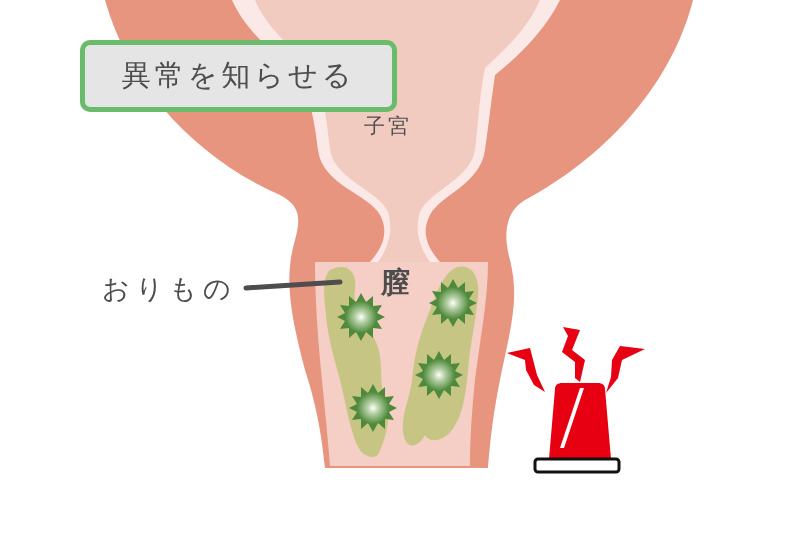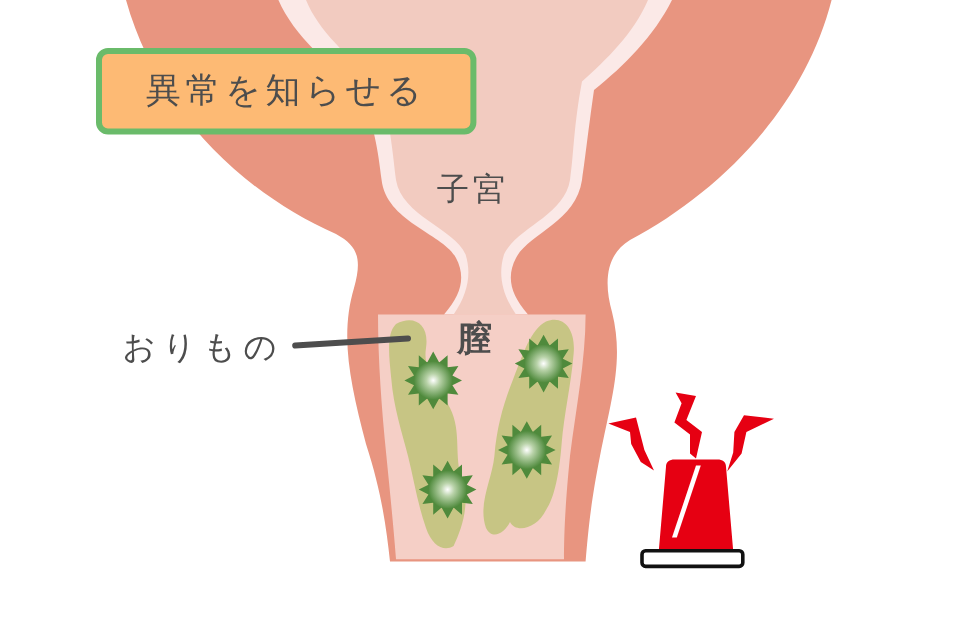--- a/index.html
+++ b/index.html
@@ -1,25 +1,25 @@
 <!DOCTYPE html>
 <html><head>
   <meta charset="utf-8">
   <style>
     html, body { margin: 0; padding: 0; background: #ffffff; }
     body { width: 800px; height: 534px; position: relative; overflow: hidden; font-family: "DejaVu Sans", sans-serif; }
     .stage { position: absolute; left: 0; top: 0; width: 800px; height: 534px; }
     .title-box {
       position: absolute; left: 80px; top: 40px; width: 317px; height: 72px;
-      box-sizing: border-box; background: #fdba74; border: 5px solid #6abb6a; border-radius: 10px;
+      box-sizing: border-box; background: #e5e5e5; border: 5px solid #6abb6a; border-radius: 10px;
       display: flex; align-items: center; justify-content: center;
     }
     .title-text { font-size: 29px; color: #4d4d4d; letter-spacing: 4px; font-weight: 500; }
     .label { position: absolute; color: #4d4d4d; }
-    .label-uterus { left: 364px; top: 140px; font-size: 27px; letter-spacing: 3px; }
+    .label-uterus { left: 364px; top: 112px; font-size: 21px; letter-spacing: 3px; }
     .label-vagina { left: 381px; top: 263px; font-size: 29px; font-weight: bold; }
     .label-discharge { left: 102px; top: 271px; font-size: 27px; letter-spacing: 6px; }
   </style>
 </head>
 <body>
 
 <div class="stage">
   <svg width="800" height="534" viewBox="0 0 800 534" xmlns="http://www.w3.org/2000/svg">
     <defs>
       <radialGradient id="germGrad" cx="50%" cy="50%" r="50%">

